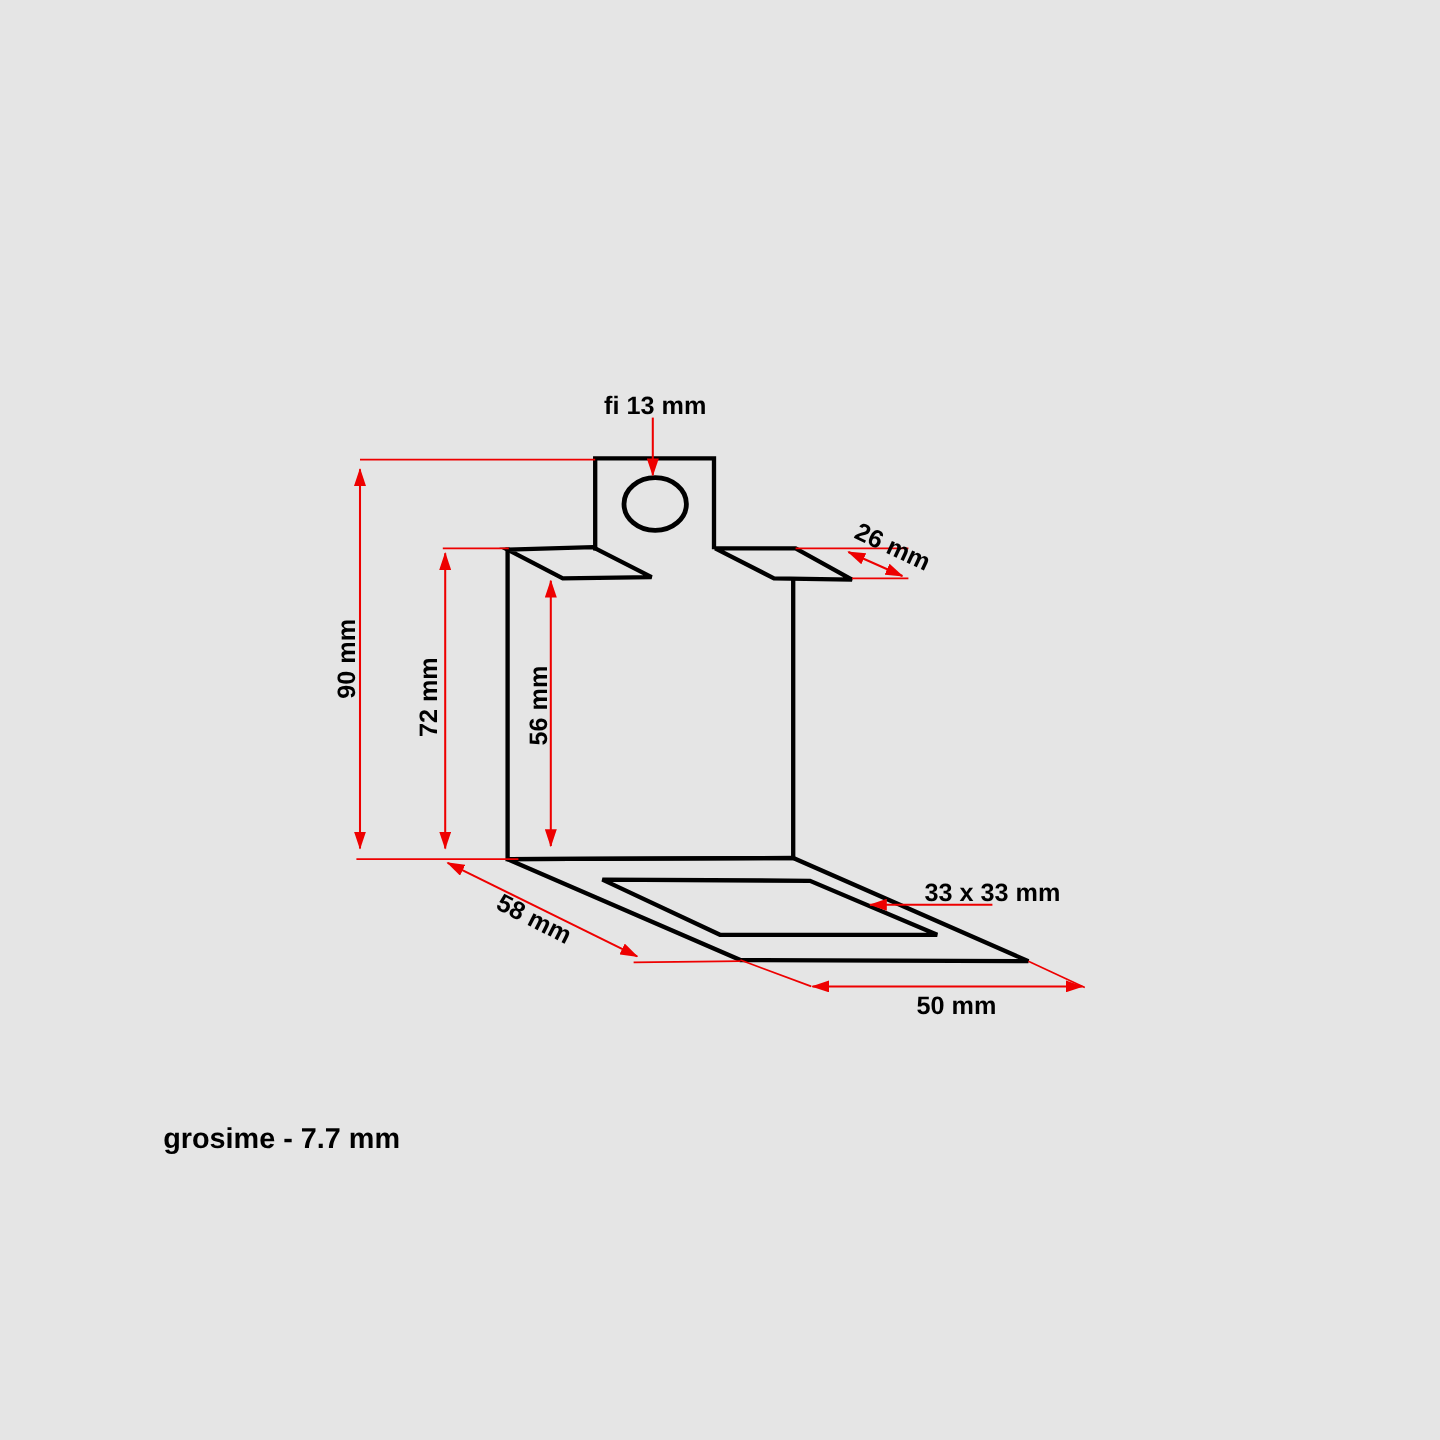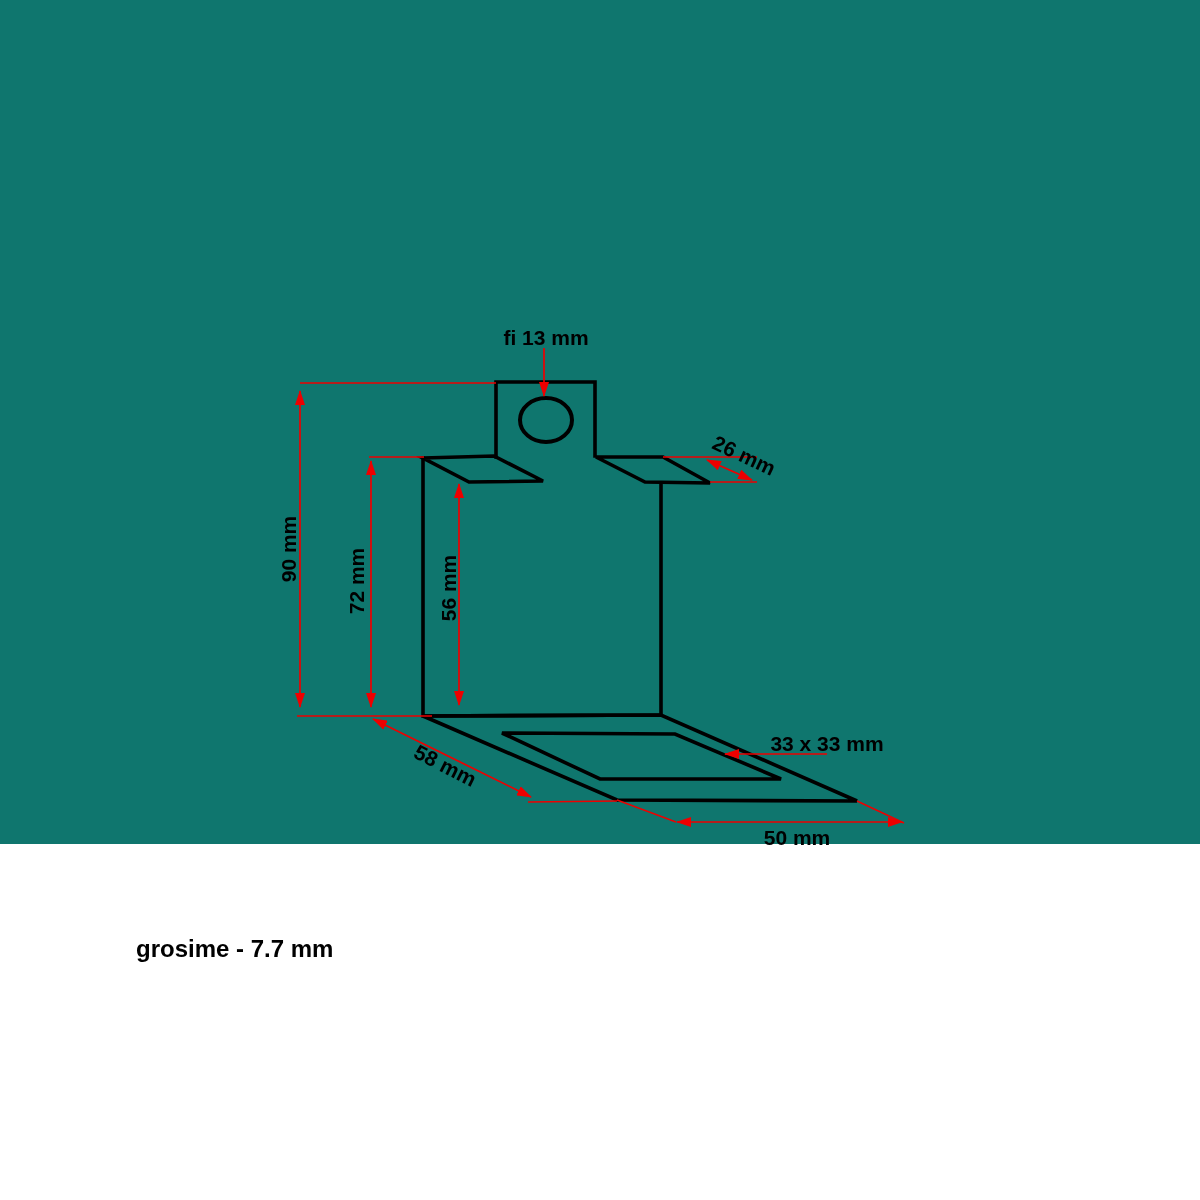--- a/index.html
+++ b/index.html
@@ -6,22 +6,22 @@
     margin: 0;
     padding: 0;
     background: #ffffff;
     width: 1200px;
     height: 1200px;
     overflow: hidden;
   }
   .canvas {
     position: relative;
     width: 1200px;
-    height: 844px;
-    background: #0f766e;
+    height: 1200px;
+    background: #e5e5e5;
   }
   svg { display: block; }
   .outline {
     fill: none;
     stroke: #000000;
     stroke-width: 3.6;
     stroke-linejoin: miter;
     stroke-linecap: square;
   }
   .outline-thick {

